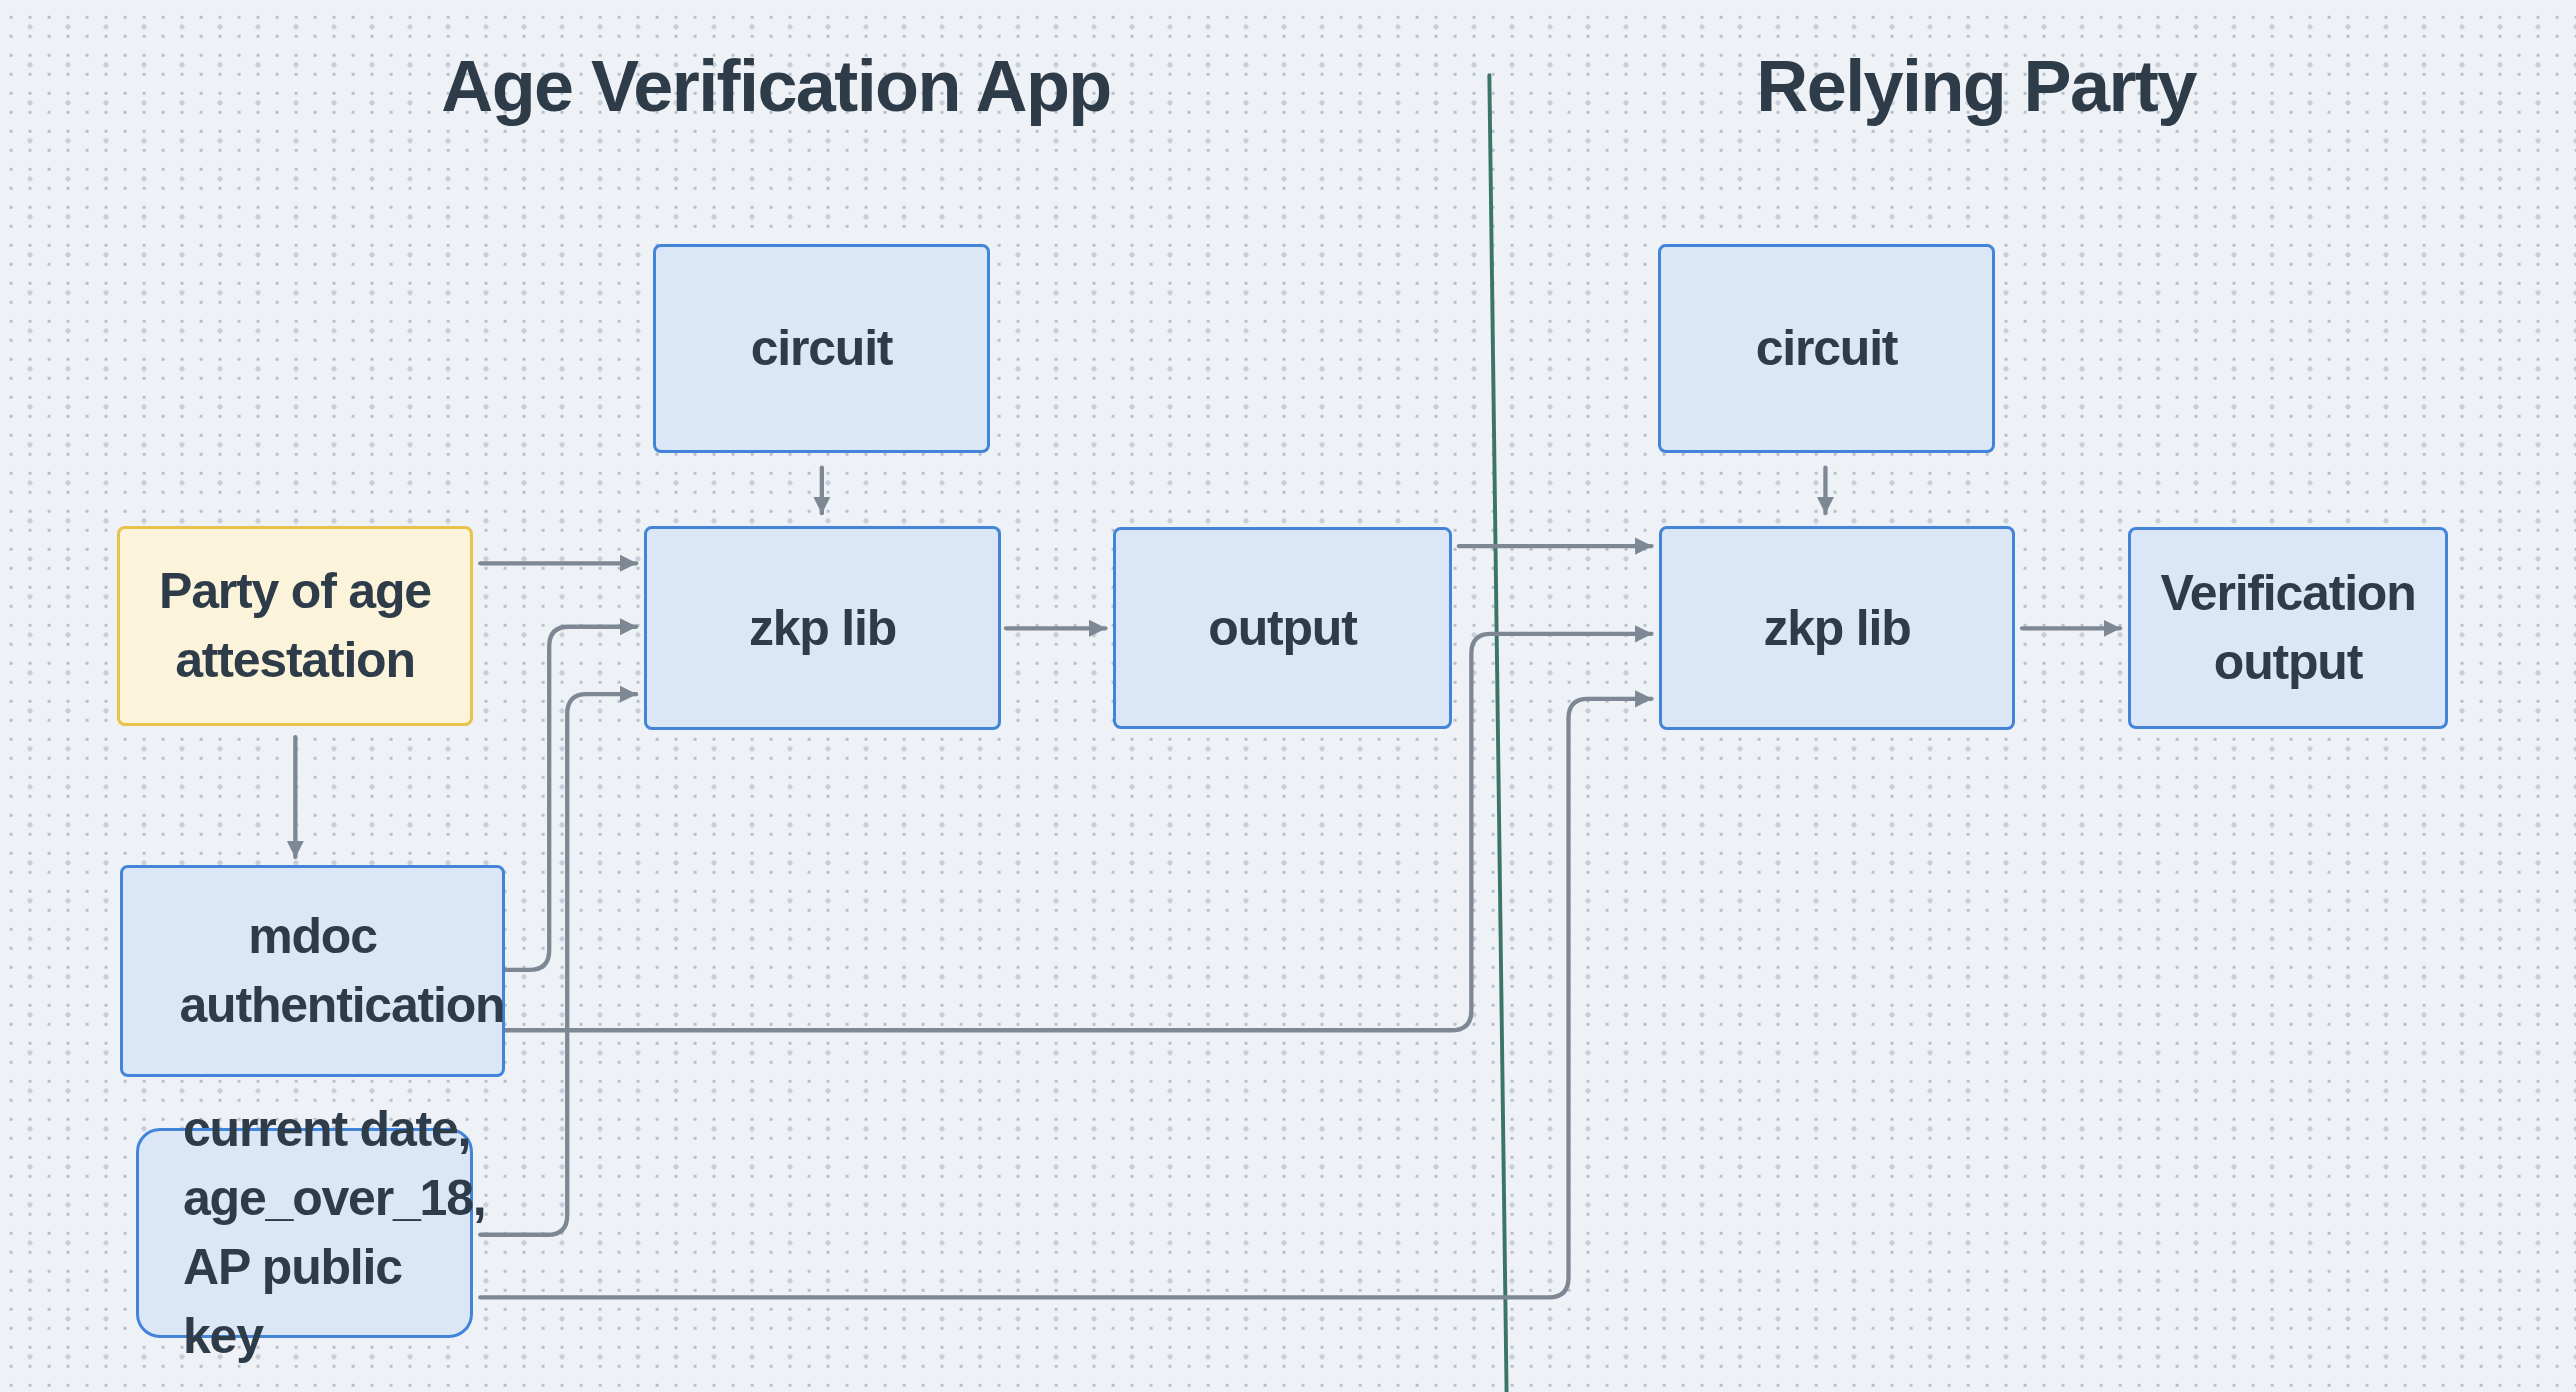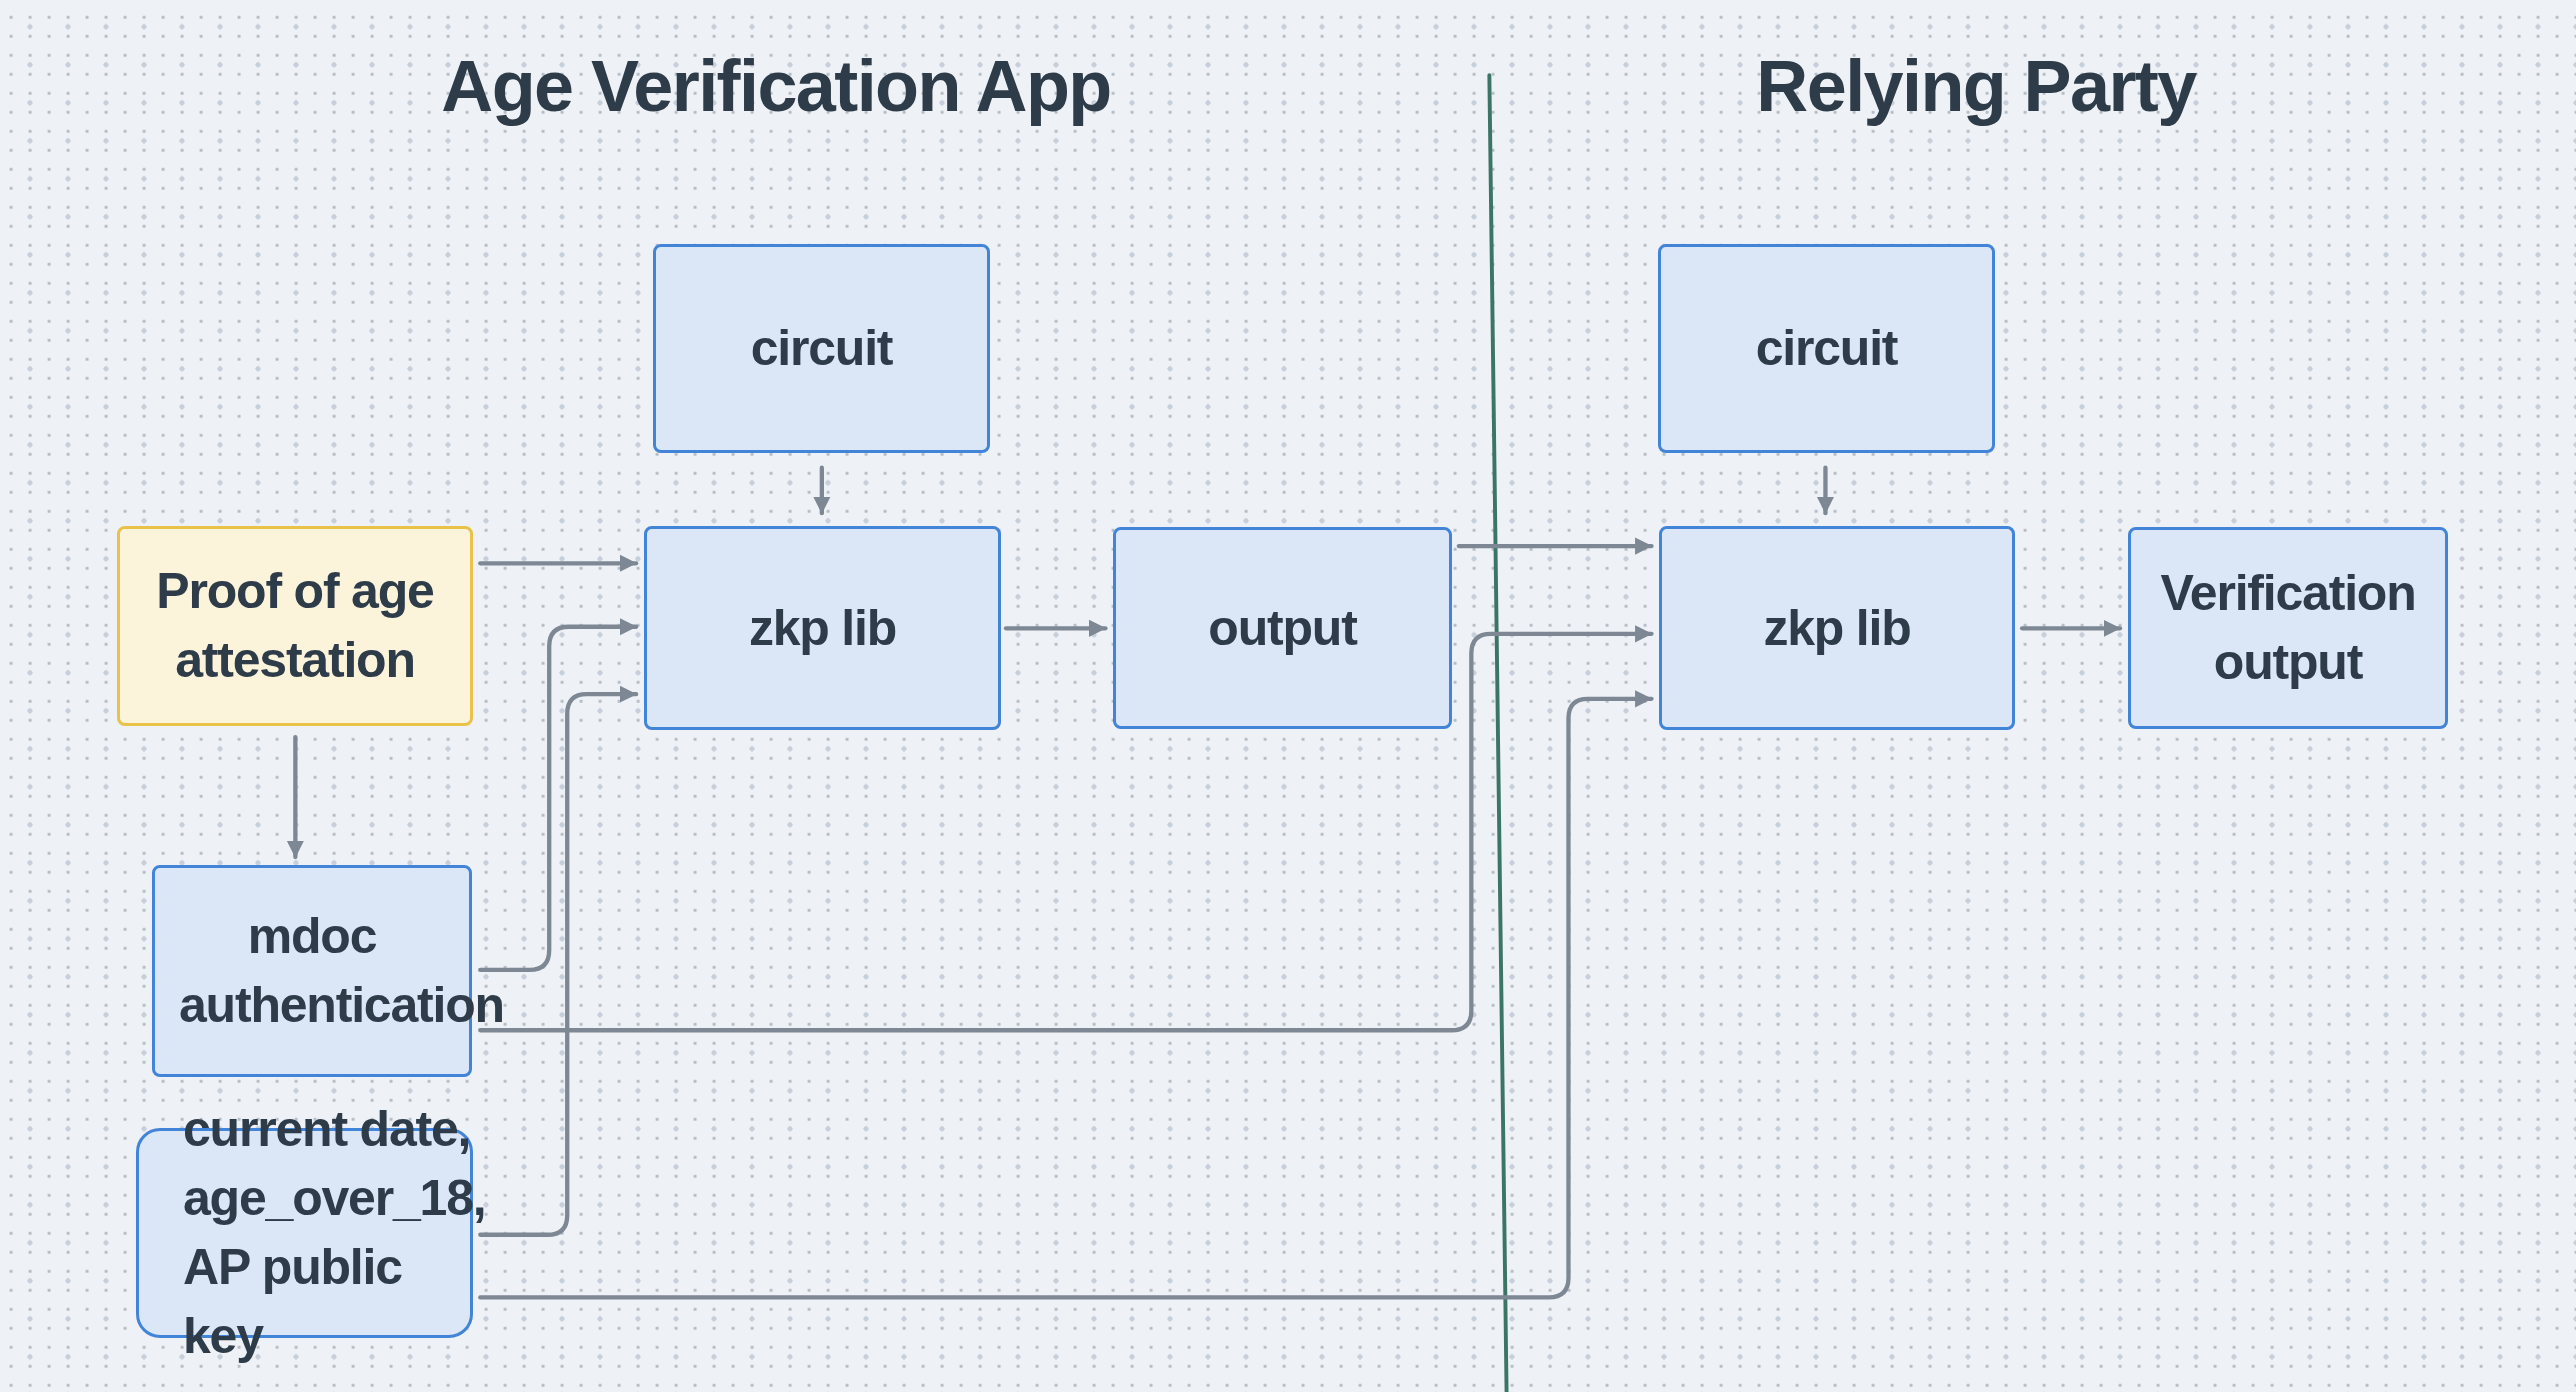--- a/index.html
+++ b/index.html
@@ -122,32 +122,32 @@
 
   <div class="section-title" style="left:776px;top:45px;">Age Verification App</div>
 
   <div class="section-title" style="left:1976px;top:45px;">Relying Party</div>
 
   <div class="node" style="left:653px;top:244px;width:337px;height:209px;">
     <span class="node__label">circuit</span>
   </div>
 
   <div class="node node--highlight" style="left:117px;top:526px;width:356px;height:200px;">
-    <span class="node__label" style="max-width:329px;">Proof of age attestation</span>
+    <span class="node__label" style="max-width:329px;">Party of age attestation</span>
   </div>
 
   <div class="node" style="left:644px;top:526px;width:357px;height:204px;">
     <span class="node__label">zkp lib</span>
   </div>
 
   <div class="node" style="left:1113px;top:527px;width:339px;height:202px;">
     <span class="node__label">output</span>
   </div>
 
-  <div class="node" style="left:152px;top:865px;width:320px;height:212px;">
+  <div class="node" style="left:120px;top:865px;width:385px;height:212px;">
     <span class="node__label node__label--narrow">mdoc authentication</span>
   </div>
 
   <div class="node node--left-text" style="left:136px;top:1128px;width:337px;height:210px;border-radius:24px;">
     <span class="node__label">
       <span style="display:block;">current date,</span>
       <span style="display:block;">age_over_18,</span>
       <span style="display:block;">AP public key</span>
     </span>
   </div>

